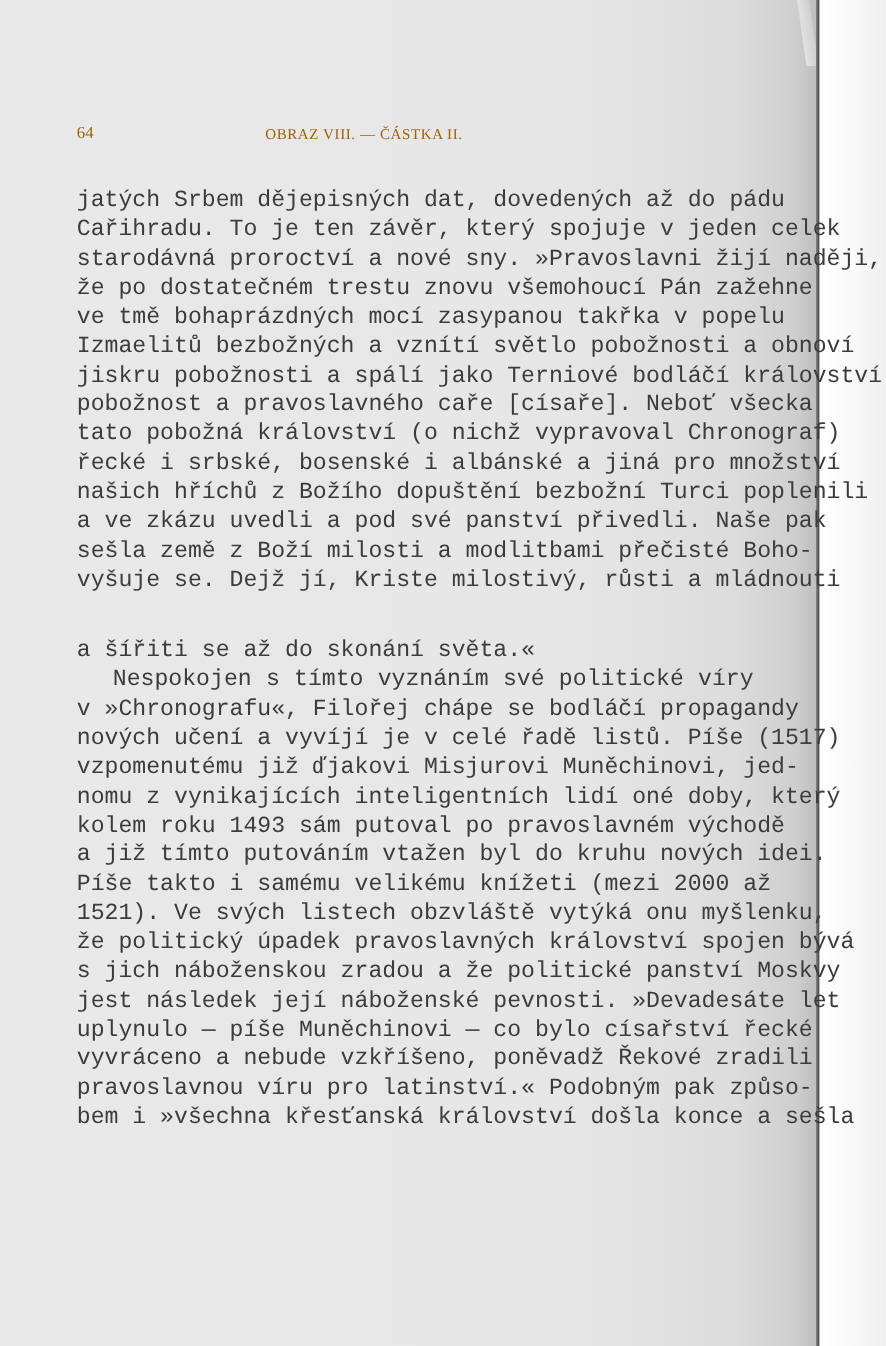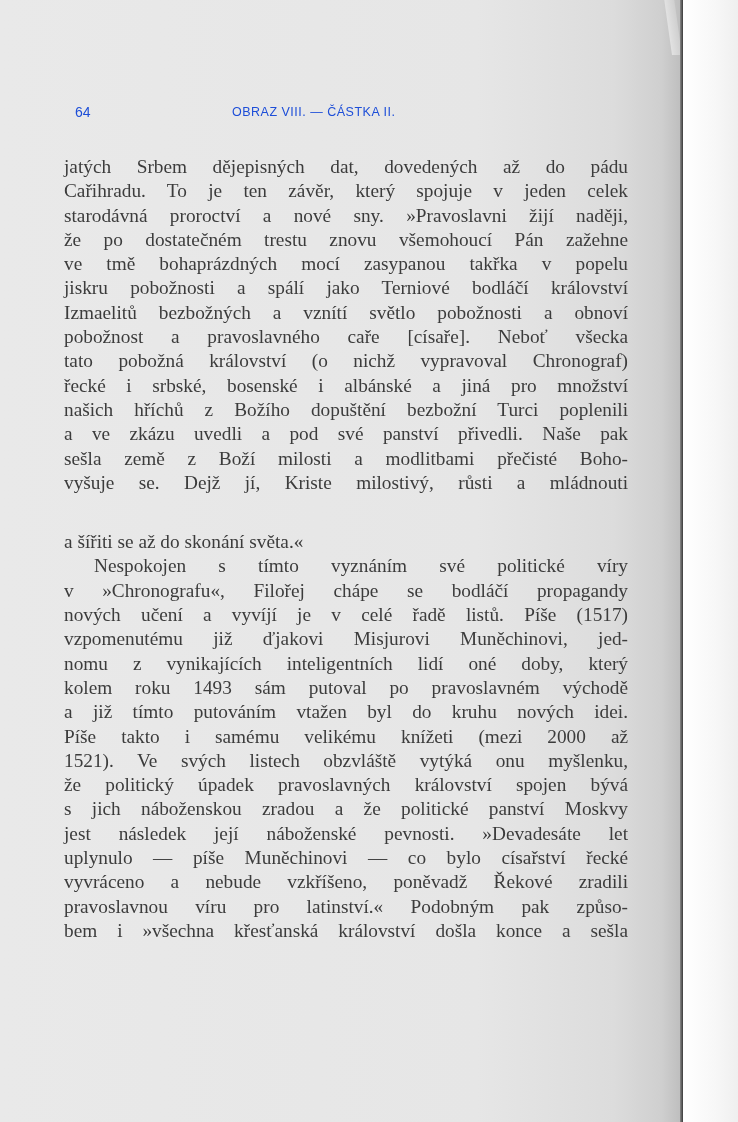--- a/index.html
+++ b/index.html
@@ -46,43 +46,42 @@
       width: 55px;
       height: 1122px;
       background: linear-gradient(to right, #ffffff 0%, #f7f7f7 60%, #efefef 100%);
     }
     .header {
       position: absolute;
       top: 104px;
       left: 64px;
       width: 560px;
       height: 20px;
-      font-family: Liberation Sans, sans-serif;
-      color: #1d4ed8;
-      margin-left: 11px;
+      font-family: Liberation Serif, serif;
+      color: #a16207;
     }
     .page-number {
       position: absolute;
       left: 0;
       top: 0;
       font-size: 14px;
     }
     .running-head {
       position: absolute;
       left: 157px;
       top: 1px;
       font-size: 12.5px;
       letter-spacing: 0.5px;
     }
     .text-block {
       position: absolute;
       top: 155px;
       left: 64px;
       width: 564px;
-      font-family: Liberation Serif, serif;
+      font-family: Liberation Mono, monospace;
       color: #3c3c3c;
       font-size: 19.3px;
     }
     .line {
       height: 24.3px;
       line-height: 24.3px;
       white-space: nowrap;
       text-align: justify;
       text-align-last: justify;
       overflow: visible;
@@ -107,22 +106,22 @@
   <span class="page-number">64</span>
   <span class="running-head">OBRAZ VIII. — ČÁSTKA II.</span>
 </div>
 
 <div class="text-block" id="text-block">
     <div class="line">jatých Srbem dějepisných dat, dovedených až do pádu</div>
     <div class="line">Cařihradu. To je ten závěr, který spojuje v jeden celek</div>
     <div class="line">starodávná proroctví a nové sny. »Pravoslavni žijí naději,</div>
     <div class="line">že po dostatečném trestu znovu všemohoucí Pán zažehne</div>
     <div class="line">ve tmě bohaprázdných mocí zasypanou takřka v popelu</div>
+    <div class="line">Izmaelitů bezbožných a vznítí světlo pobožnosti a obnoví</div>
     <div class="line">jiskru pobožnosti a spálí jako Terniové bodláčí království</div>
-    <div class="line">Izmaelitů bezbožných a vznítí světlo pobožnosti a obnoví</div>
     <div class="line">pobožnost a pravoslavného caře [císaře]. Neboť všecka</div>
     <div class="line">tato pobožná království (o nichž vypravoval Chronograf)</div>
     <div class="line">řecké i srbské, bosenské i albánské a jiná pro množství</div>
     <div class="line">našich hříchů z Božího dopuštění bezbožní Turci poplenili</div>
     <div class="line">a ve zkázu uvedli a pod své panství přivedli. Naše pak</div>
     <div class="line">sešla země z Boží milosti a modlitbami přečisté Boho-</div>
     <div class="line">vyšuje se. Dejž jí, Kriste milostivý, růsti a mládnouti</div>
     <div class="line last">a šířiti se až do skonání světa.«</div>
     <div class="line indent">Nespokojen s tímto vyznáním své politické víry</div>
     <div class="line">v »Chronografu«, Filořej chápe se bodláčí propagandy</div>

